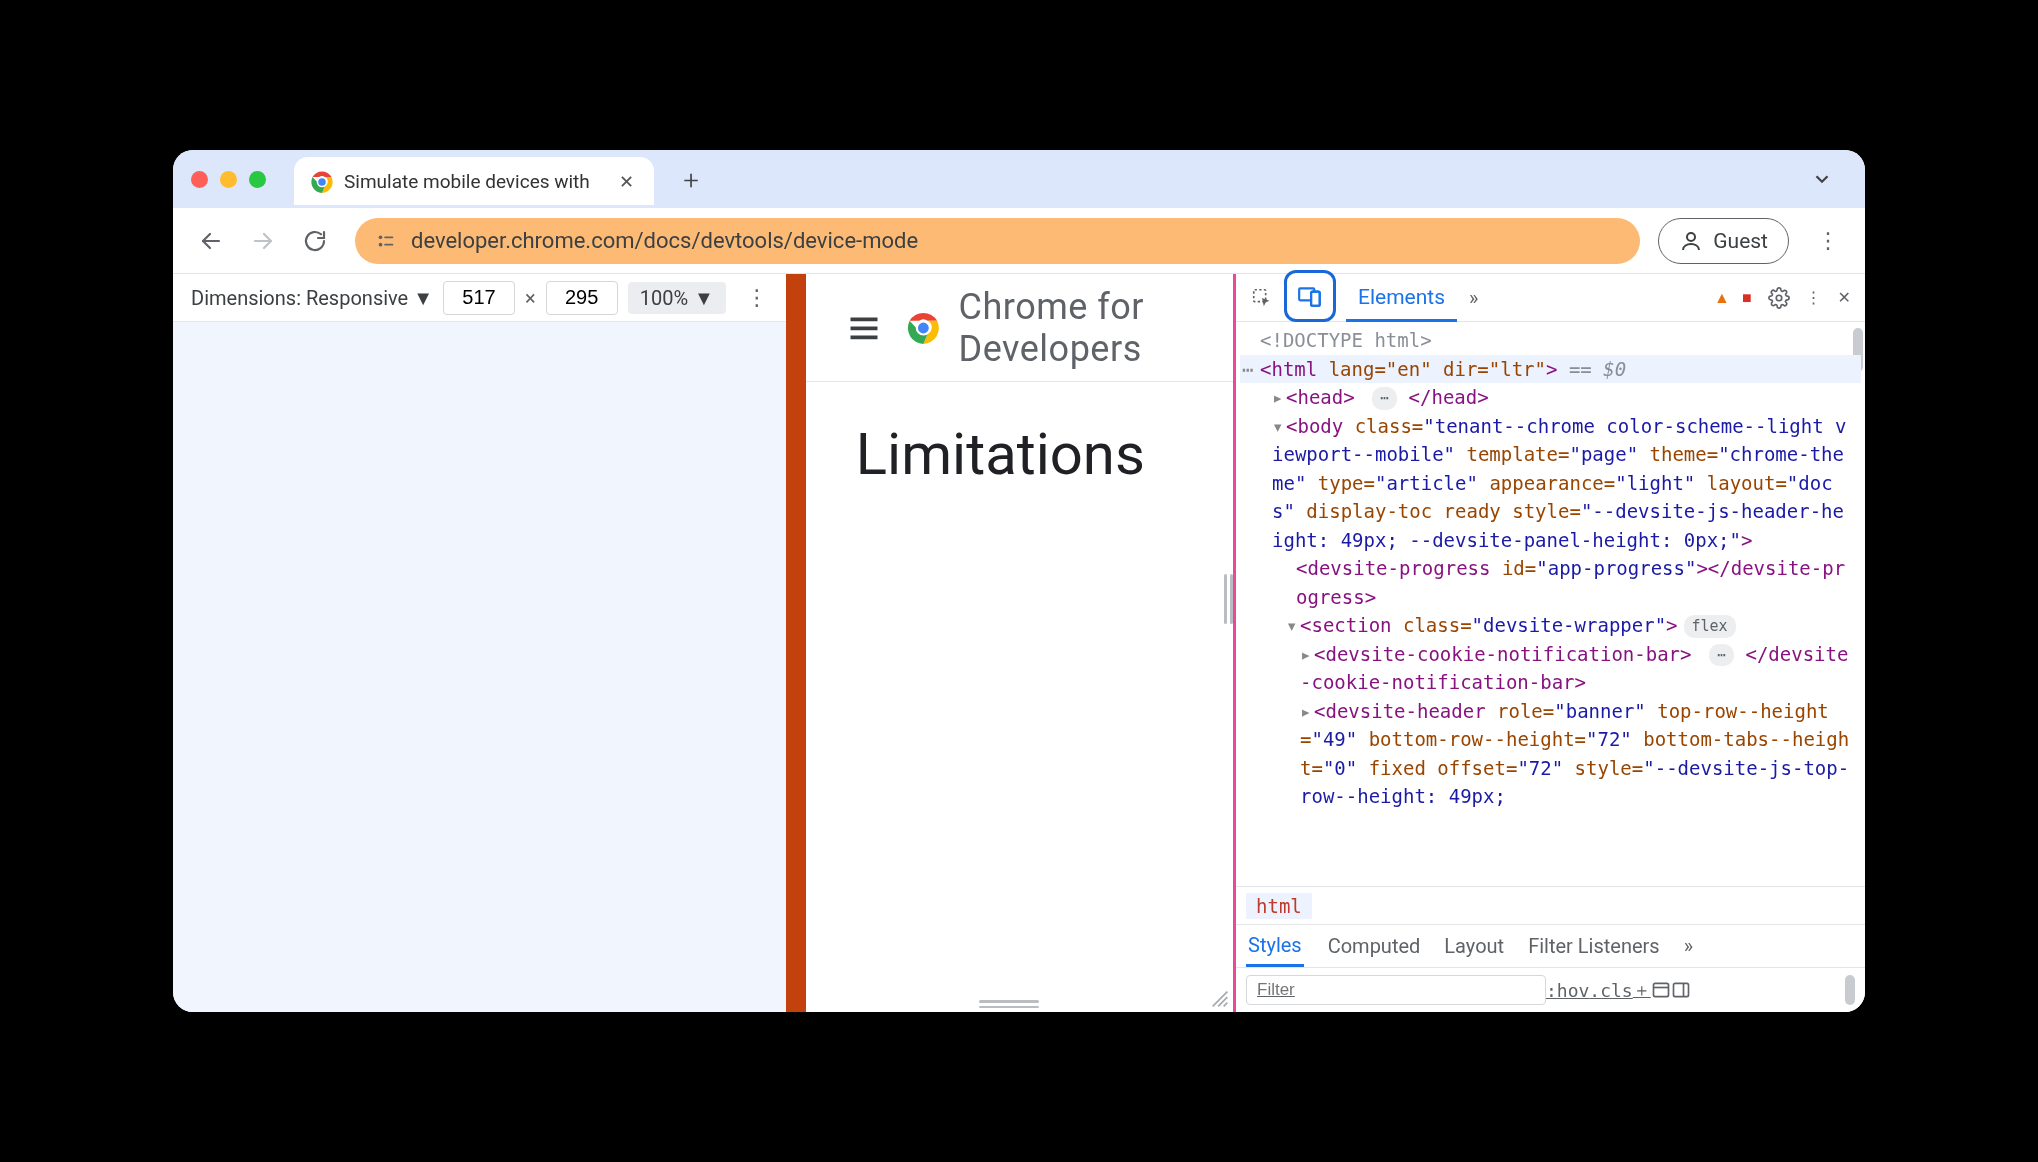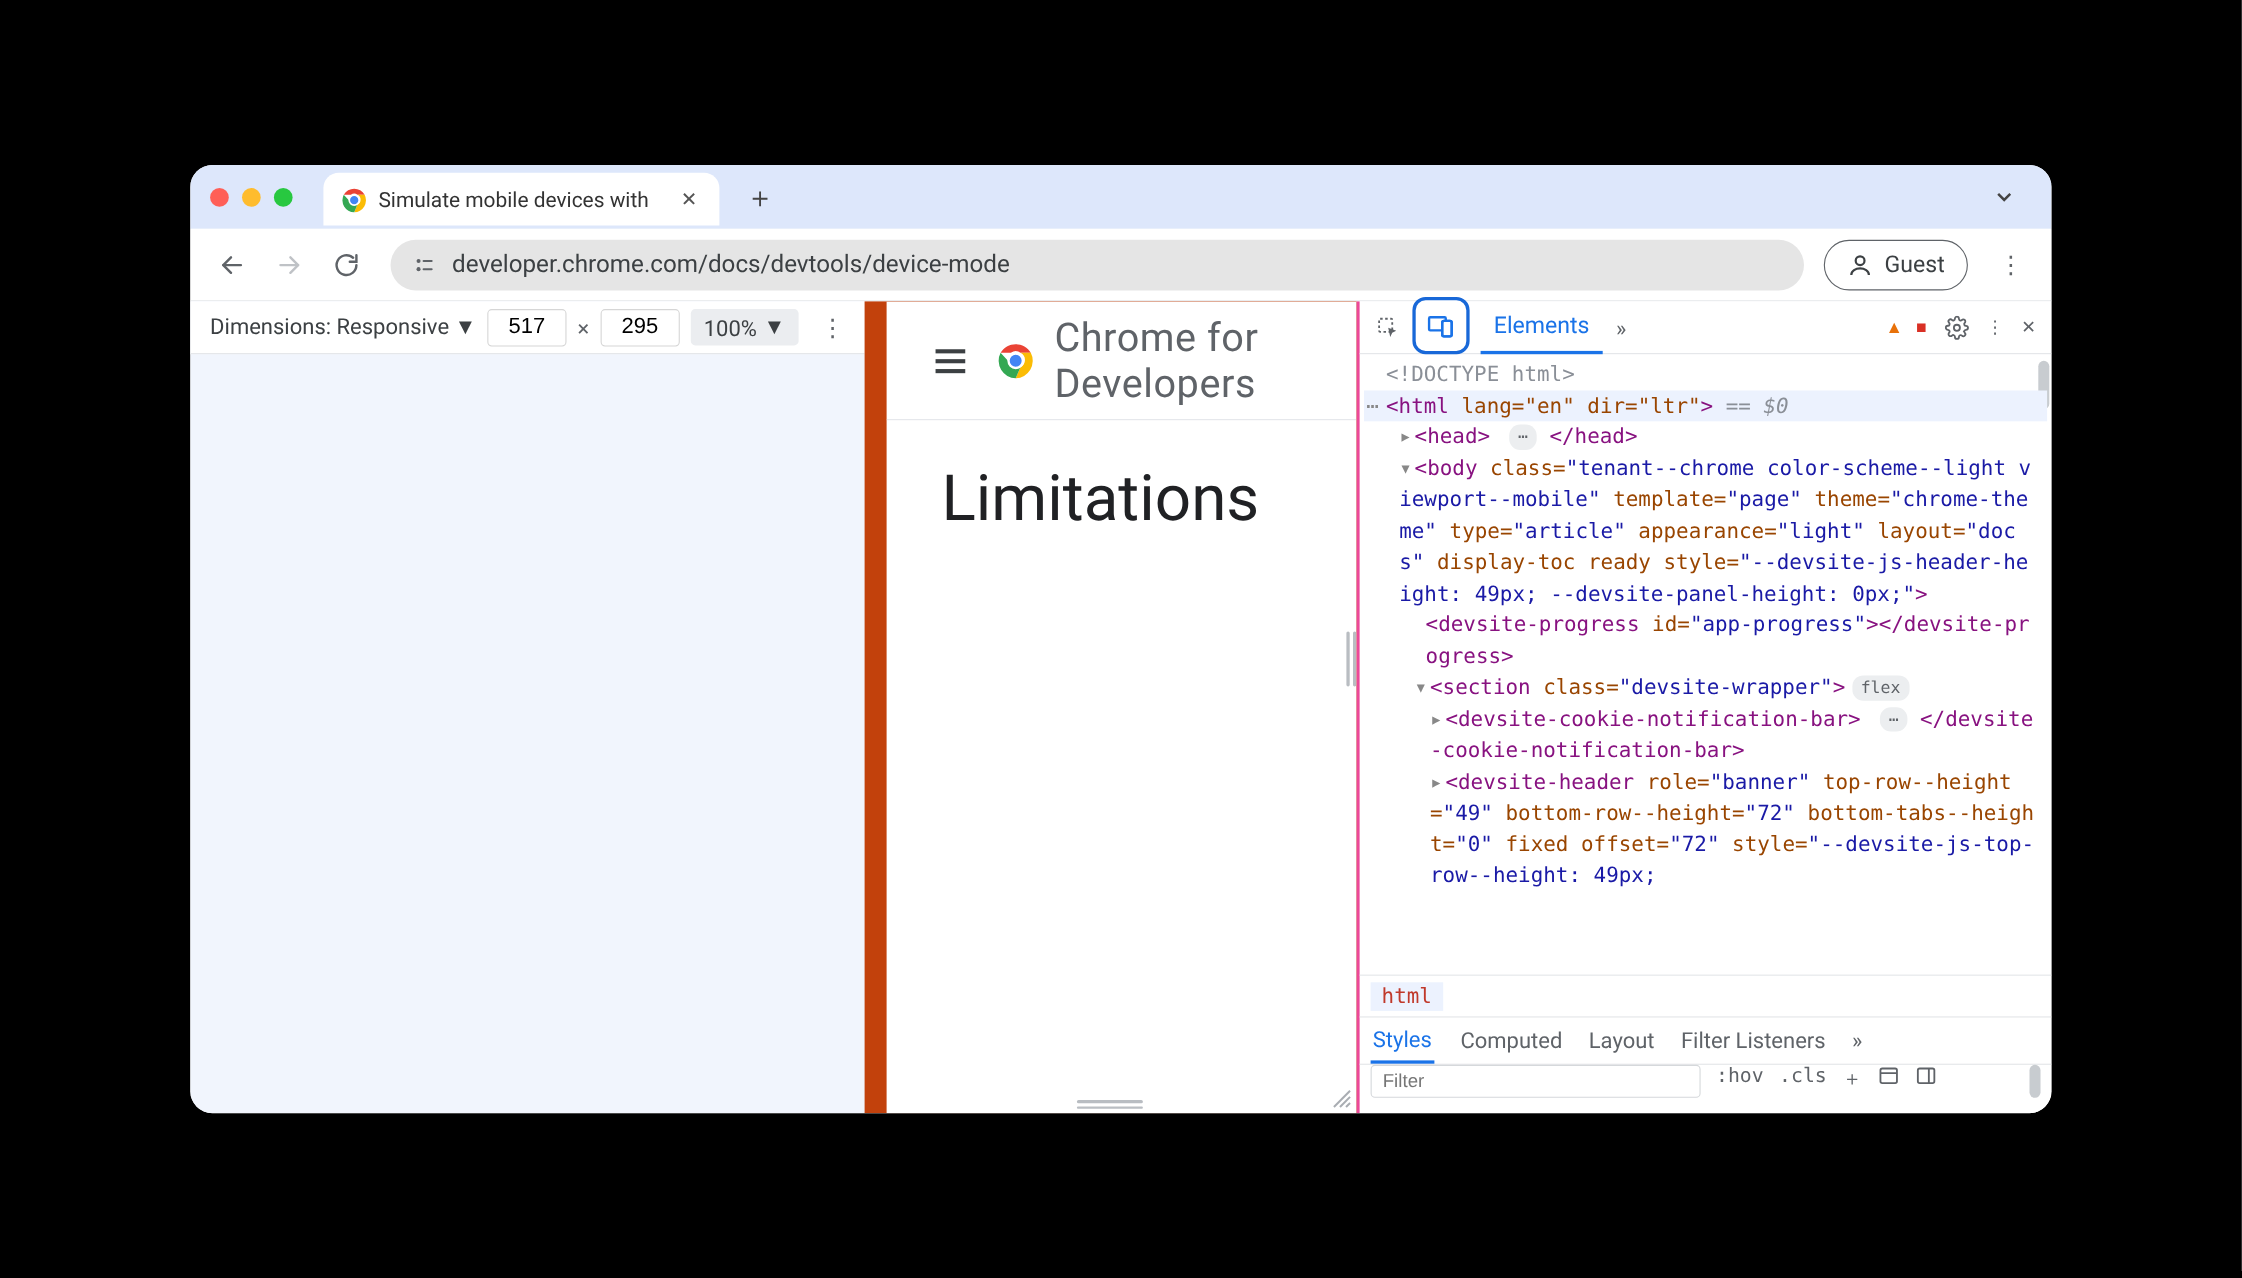--- a/index.html
+++ b/index.html
@@ -64,21 +64,21 @@
     align-items: center;
     padding: 0 16px;
     gap: 8px;
   }
   .nav-btn { width: 44px; height: 44px; display: flex; align-items: center; justify-content: center; color: #5f6368; border-radius: 50%; }
   .nav-btn svg { width: 24px; height: 24px; }
   .nav-btn.disabled { color: #bfc2c6; }
   .omnibox {
     flex: 1;
     height: 46px;
-    background: #e5e5e5;
+    background: #fdba74;
     border-radius: 23px;
     display: flex;
     align-items: center;
     padding: 0 20px;
     gap: 14px;
     font-size: 22px;
     color: #3c4043;
     margin: 0 10px;
   }
   .omnibox .site-icon { color: #5f6368; }
@@ -319,26 +319,26 @@
     align-items: center;
     padding: 0 10px;
     gap: 24px;
     font-size: 20px;
     color: #5f6368;
   }
   .styles-tabs .active { color: #1a73e8; border-bottom: 3px solid #1a73e8; padding: 8px 2px 7px 2px; }
   .styles-bar {
     height: 44px;
     display: flex;
-    align-items: flex-start;
+    align-items: center;
     padding: 0 10px;
-    gap: 14px;
     font-family: Menlo, Consolas, monospace;
     font-size: 18px;
     color: #5f6368;
+    text-decoration: underline;
   }
   .styles-bar input {
     width: 300px;
     height: 30px;
     border: 1px solid #d5d8db;
     border-radius: 4px;
     padding: 0 10px;
     font-size: 17px;
   }
   .styles-bar .scrollthumb {

